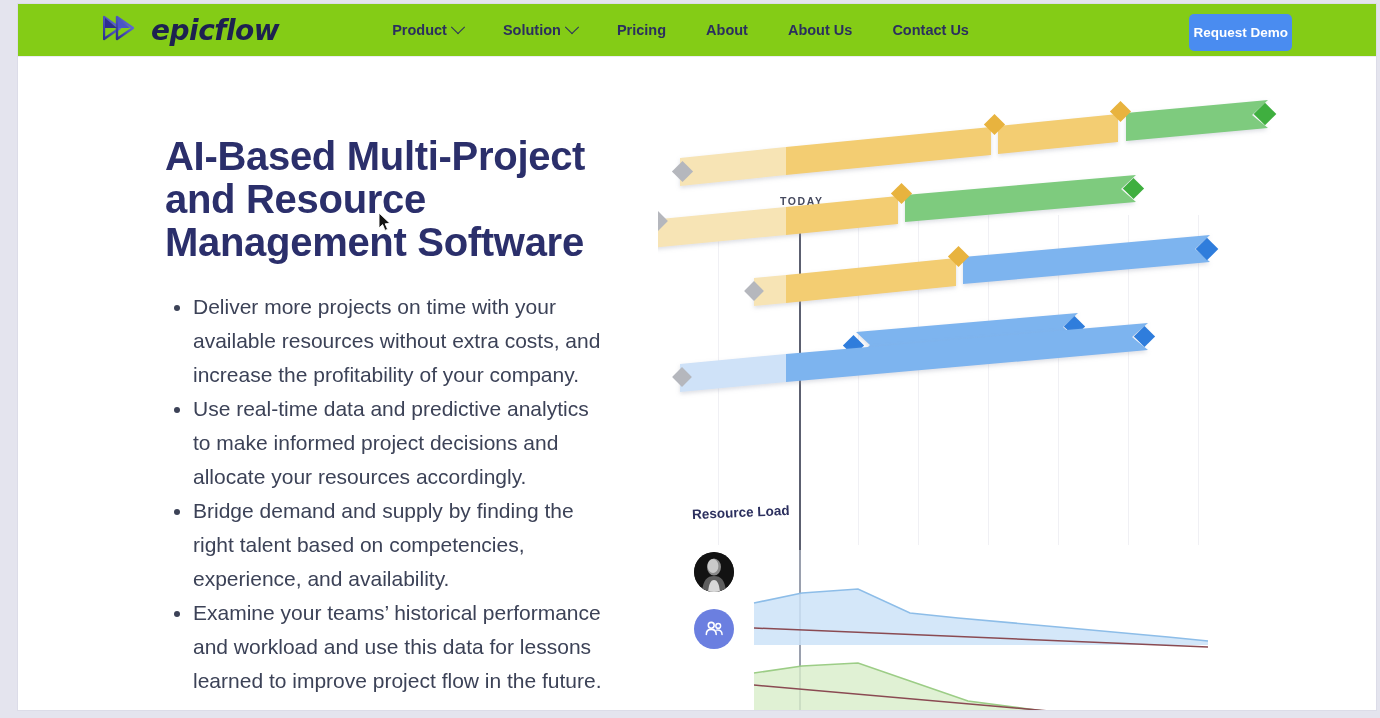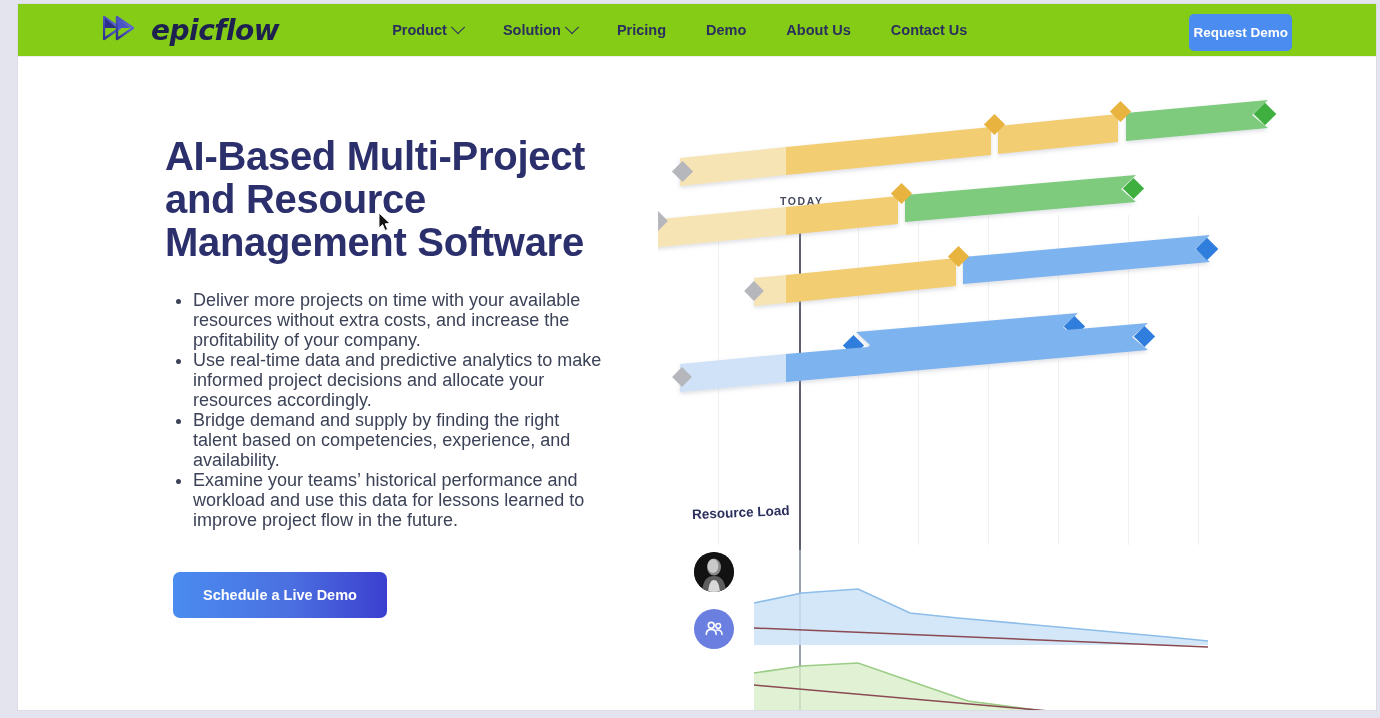--- a/index.html
+++ b/index.html
@@ -121,22 +121,22 @@
     font-weight: 700;
     color: #2b2f6b;
     letter-spacing: -0.3px;
   }
   .hero-list {
     margin: 26px 0 0 0;
     padding-left: 28px;
     list-style: disc;
   }
   .hero-list li {
-    font-size: 18px;
-    line-height: 20px;
+    font-size: 21px;
+    line-height: 34px;
     color: #3c4257;
     margin-bottom: 0px;
   }
   .hero-list li::marker { color: #3c4257; }
   .hero-cta {
     display: inline-block;
     margin-top: 42px;
     background: linear-gradient(to right, #4a8cf0 0%, #4b6fe0 55%, #3b3fcf 100%);
     color: #ffffff;
     font-size: 14.5px;
@@ -233,21 +233,21 @@
           <span class="caret"></span>
         </div>
         <div class="nav-item">
           <span>Solution</span>
           <span class="caret"></span>
         </div>
         <div class="nav-item">
           <span>Pricing</span>
         </div>
         <div class="nav-item">
-          <span>Demo</span>
+          <span>About</span>
         </div>
         <div class="nav-item">
           <span>About Us</span>
         </div>
         <div class="nav-item">
           <span>Contact Us</span>
         </div>
       </div>
 
       <button class="header-cta">Request Demo</button>

